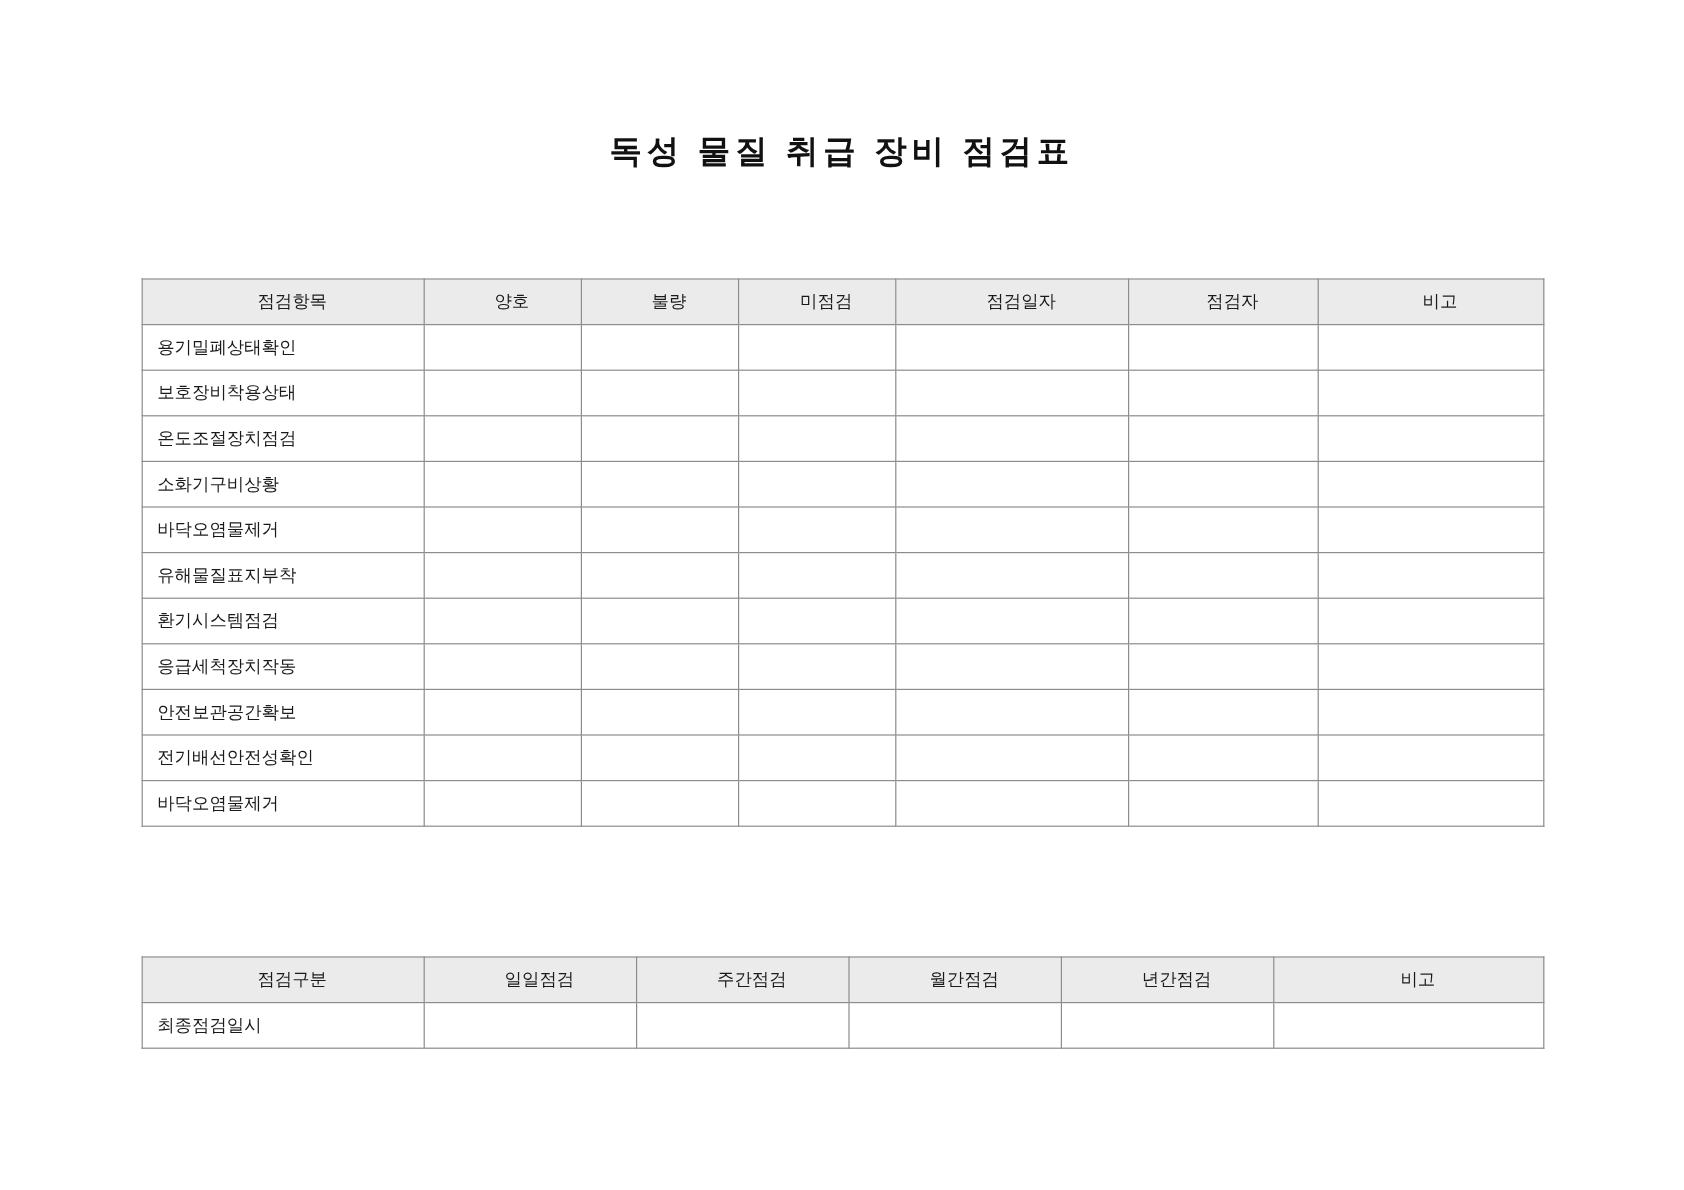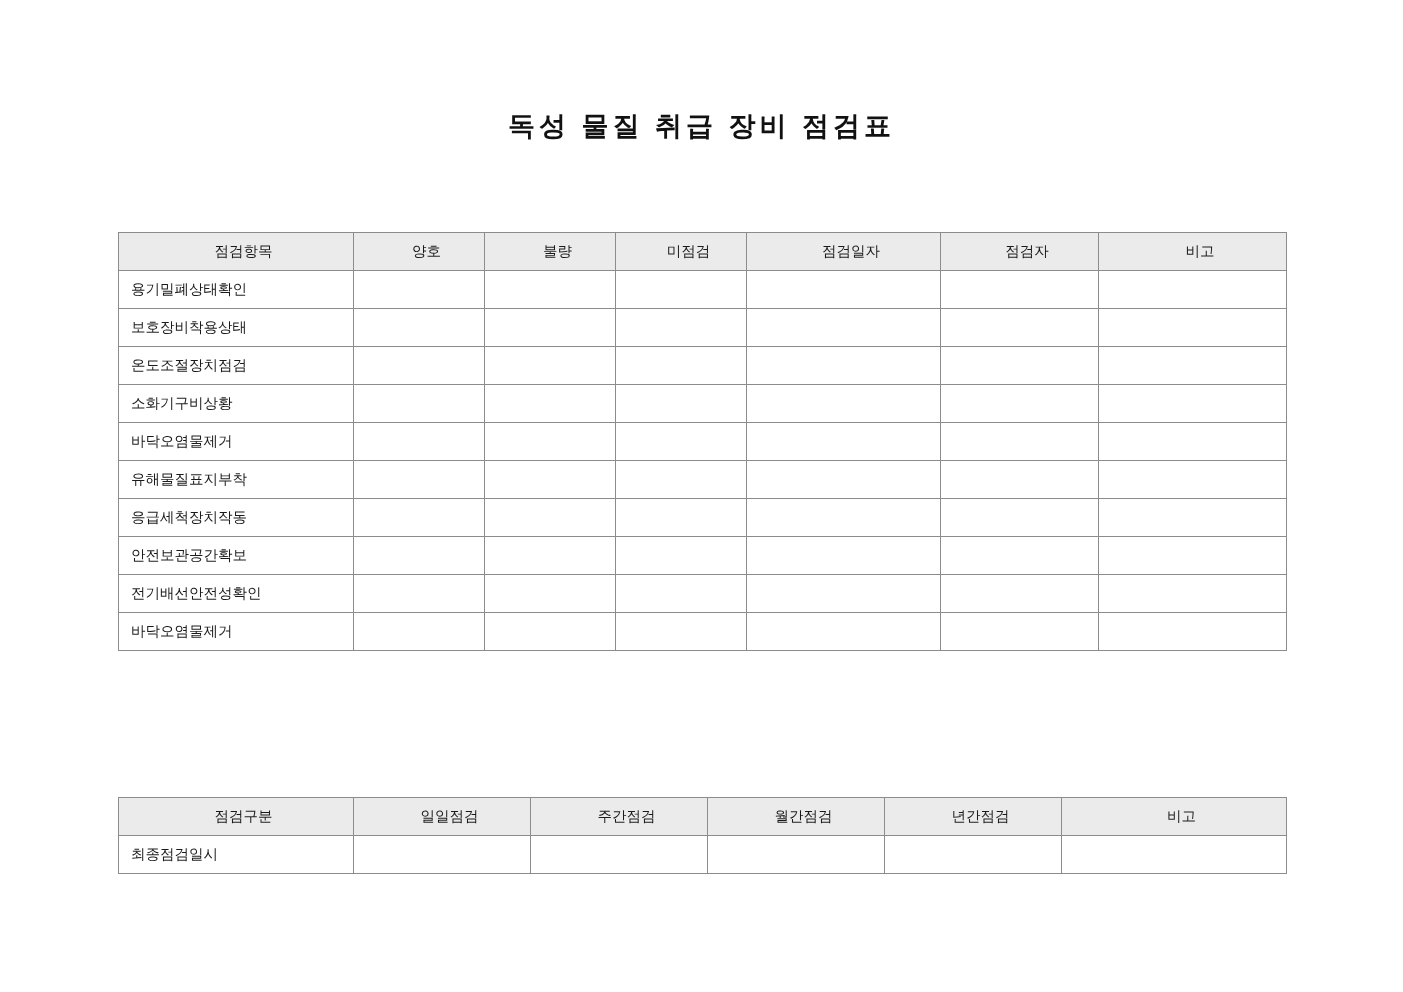--- a/index.html
+++ b/index.html
@@ -165,20 +165,29 @@
       <tr>
         <td class="item-cell">유해물질표지부착</td>
         <td class="blank-cell"></td>
         <td class="blank-cell"></td>
         <td class="blank-cell"></td>
         <td class="blank-cell"></td>
         <td class="blank-cell"></td>
         <td class="blank-cell"></td>
       </tr>
       <tr>
+        <td class="item-cell">환기시스템점검</td>
+        <td class="blank-cell"></td>
+        <td class="blank-cell"></td>
+        <td class="blank-cell"></td>
+        <td class="blank-cell"></td>
+        <td class="blank-cell"></td>
+        <td class="blank-cell"></td>
+      </tr>
+      <tr>
         <td class="item-cell">응급세척장치작동</td>
         <td class="blank-cell"></td>
         <td class="blank-cell"></td>
         <td class="blank-cell"></td>
         <td class="blank-cell"></td>
         <td class="blank-cell"></td>
         <td class="blank-cell"></td>
       </tr>
       <tr>
         <td class="item-cell">안전보관공간확보</td>

